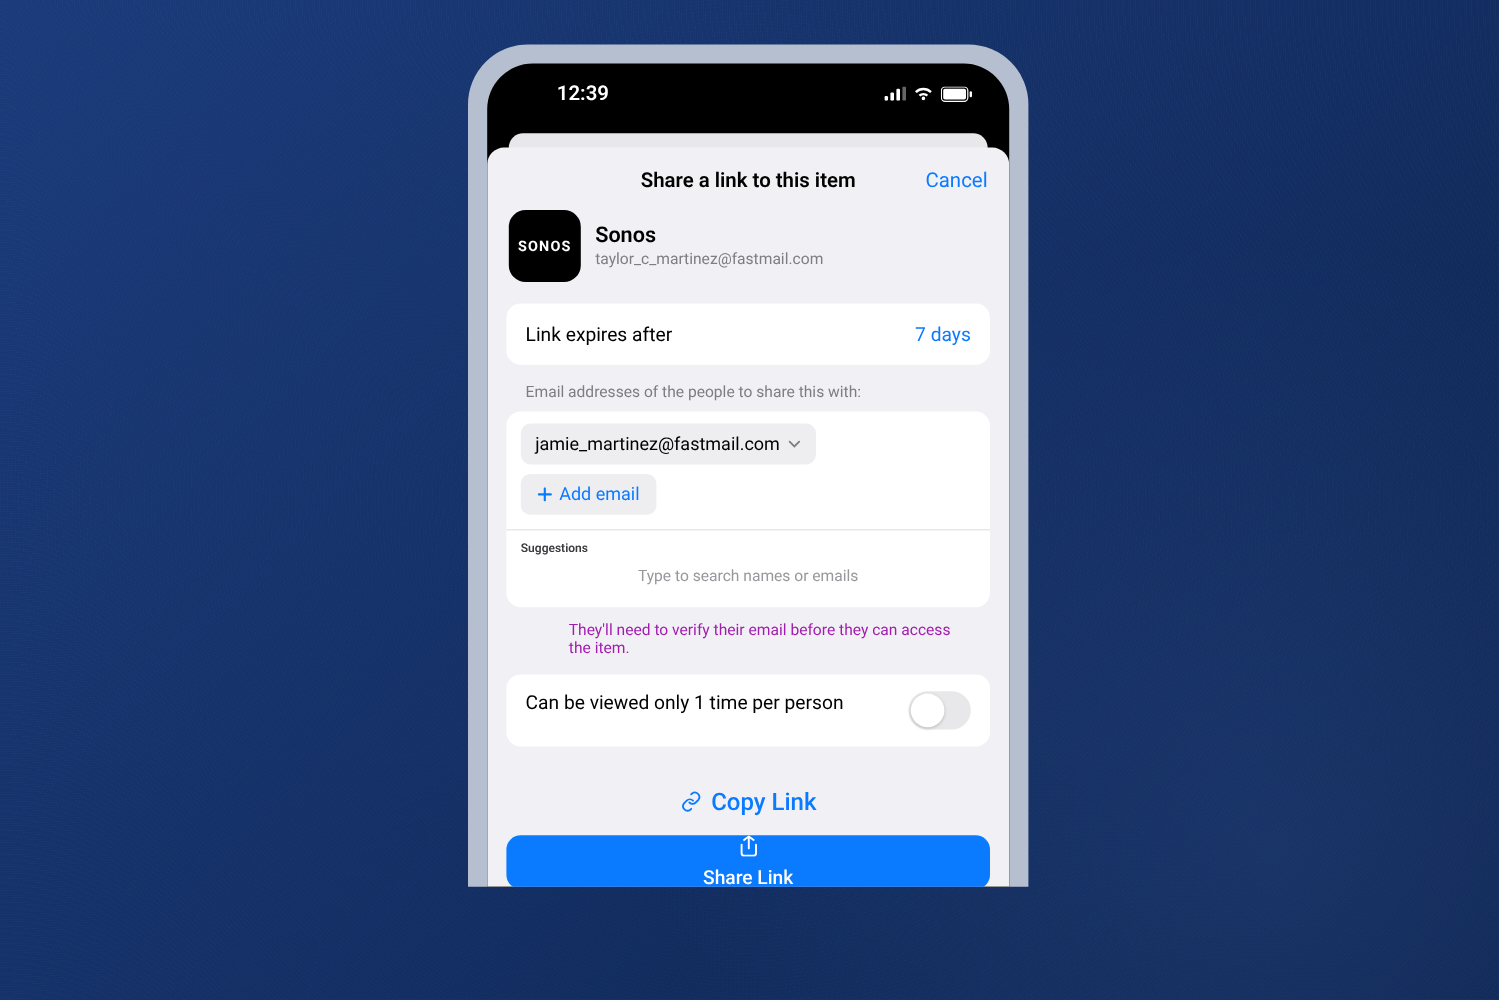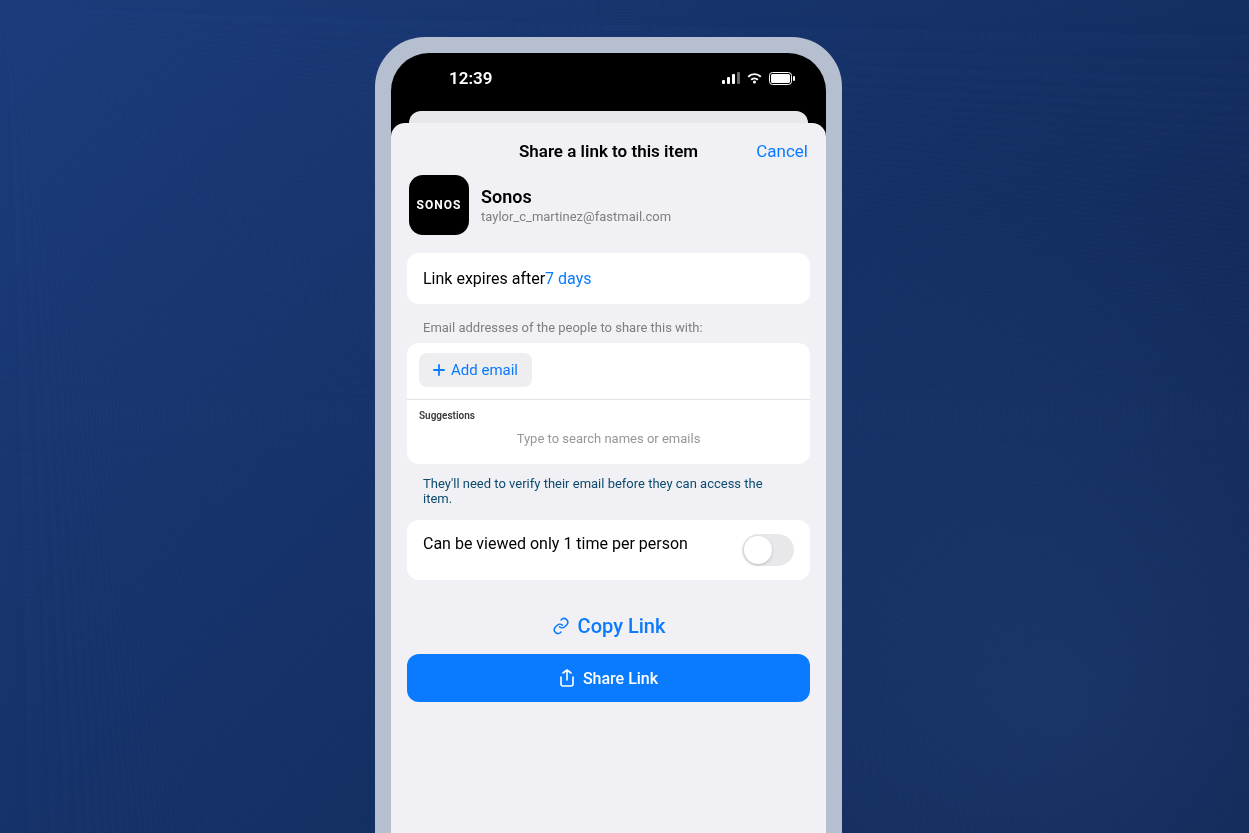--- a/index.html
+++ b/index.html
@@ -22,24 +22,24 @@
     content: "";
     position: absolute;
     inset: 0;
     background-image:
       repeating-radial-gradient(circle at 0 0, rgba(255,255,255,0.03) 0, transparent 1px, transparent 2px),
       repeating-radial-gradient(circle at 50% 50%, rgba(255,255,255,0.02) 0, transparent 1px, transparent 3px);
     opacity: 0.8;
   }
   .phone-frame {
     position: absolute;
-    left: 375px;
+    left: 390px;
     top: 37px;
     width: 467px;
-    height: 796px;
+    height: 702px;
     background: #b6bfd0;
     border-radius: 50px 50px 0 0;
   }
   .phone-screen {
     position: absolute;
     left: 16px;
     top: 16px;
     right: 16px;
     bottom: 0;
     background: #000;
@@ -126,21 +126,21 @@
     color: #7d7d82;
     margin-top: 2px;
   }
   .card {
     background: #fff;
     border-radius: 12px;
     margin: 0 16px 16px 16px;
   }
   .card-row {
     display: flex;
-    justify-content: flex-start;
+    justify-content: space-between;
     align-items: center;
     padding: 16px;
     font-size: 16px;
     color: #000;
   }
   .link-value { color: #0a7aff; }
   .section-label {
     font-size: 13px;
     color: #7d7d82;
     padding: 0 51px 8px 32px;
@@ -185,22 +185,23 @@
     margin-bottom: 10px;
   }
   .suggest-hint {
     text-align: center;
     font-size: 13px;
     color: #97979c;
     padding-bottom: 6px;
   }
   .help-text {
     font-size: 13px;
-    color: #0c4a6e;
+    color: #a21caf;
     padding: 6px 32px 14px 32px;
+    margin-left: 36px;
   }
   .toggle-row {
     display: flex;
     justify-content: space-between;
     padding: 14px 16px;
     font-size: 16px;
     color: #000;
   }
   .toggle {
     width: 52px;
@@ -234,20 +235,21 @@
     background: #0a7aff;
     color: #fff;
     border-radius: 12px;
     height: 48px;
     display: flex;
     align-items: center;
     justify-content: center;
     gap: 8px;
     font-size: 16px;
     font-weight: 500;
+    flex-direction: column;
   }
 </style>
 </head>
 <body>
 
 <div class="bg-noise"></div>
 
 <div class="phone-frame">
   <div class="phone-screen">
 
@@ -293,20 +295,28 @@
           <span>Link expires after</span>
           <span class="link-value">7 days</span>
         </div>
       </div>
 
 
       <div class="section-label">Email addresses of the people to share this with:</div>
 
       <div class="email-card">
         <div>
+          <span class="chip">
+            <span>jamie_martinez@fastmail.com</span>
+            <svg width="12" height="12" viewBox="0 0 12 12">
+                <path d="M2 4l4 4 4-4" stroke="currentColor" stroke-width="1.5" fill="none" stroke-linecap="round"></path>
+              </svg>
+          </span>
+        </div>
+        <div>
           <span class="add-chip">
             <svg width="12" height="12" viewBox="0 0 12 12">
                 <path d="M6 1v10M1 6h10" stroke="currentColor" stroke-width="1.8" stroke-linecap="round"></path>
               </svg>
             <span>Add email</span>
           </span>
         </div>
         <div class="divider"></div>
         <div class="suggest-title">Suggestions</div>
         <div class="suggest-hint">Type to search names or emails</div>

